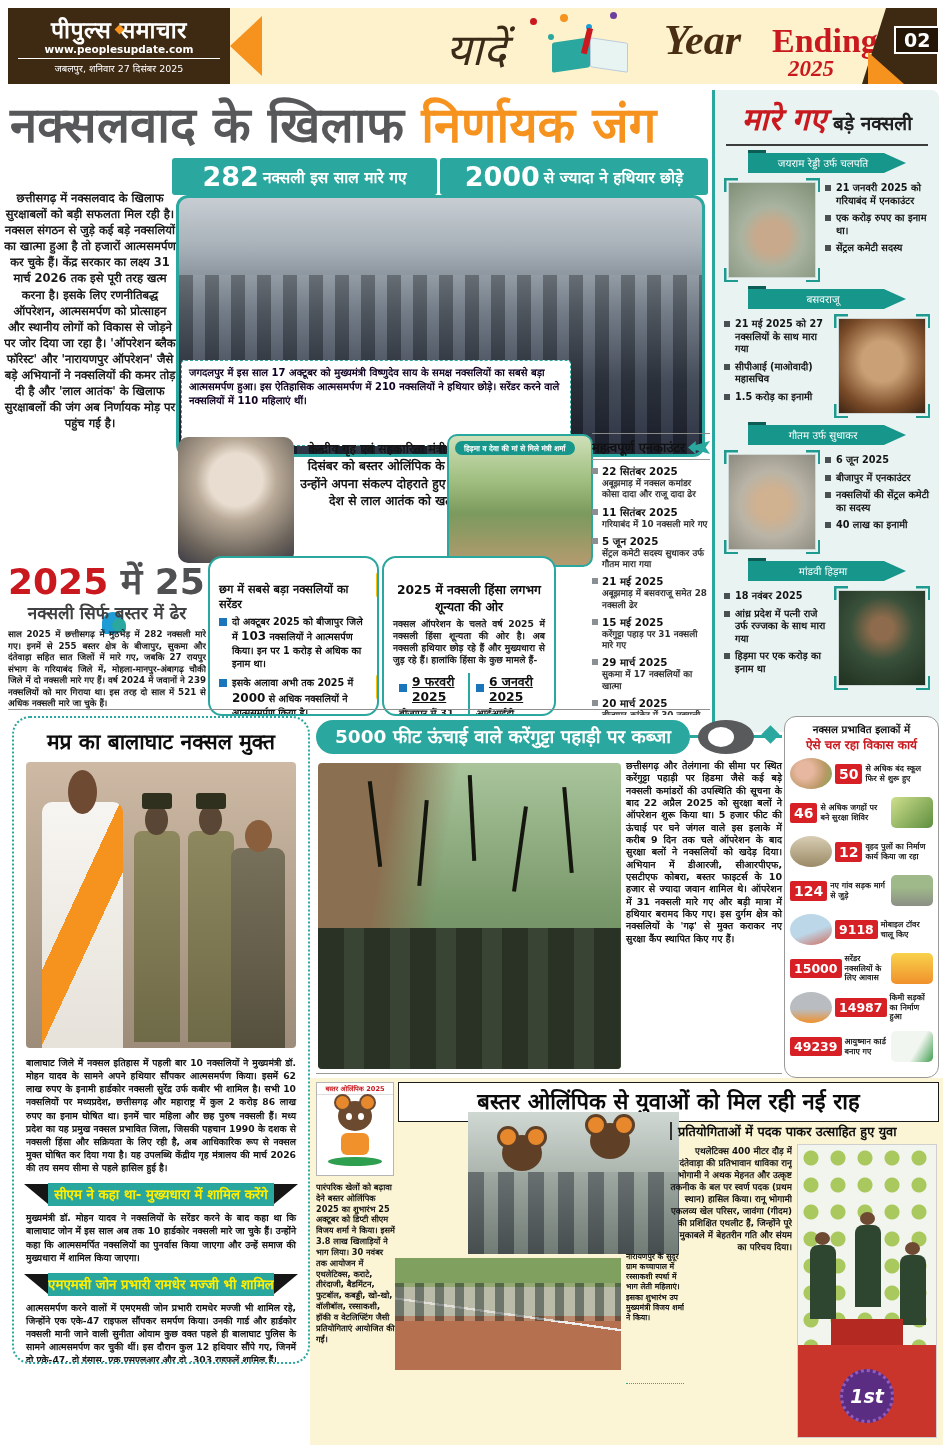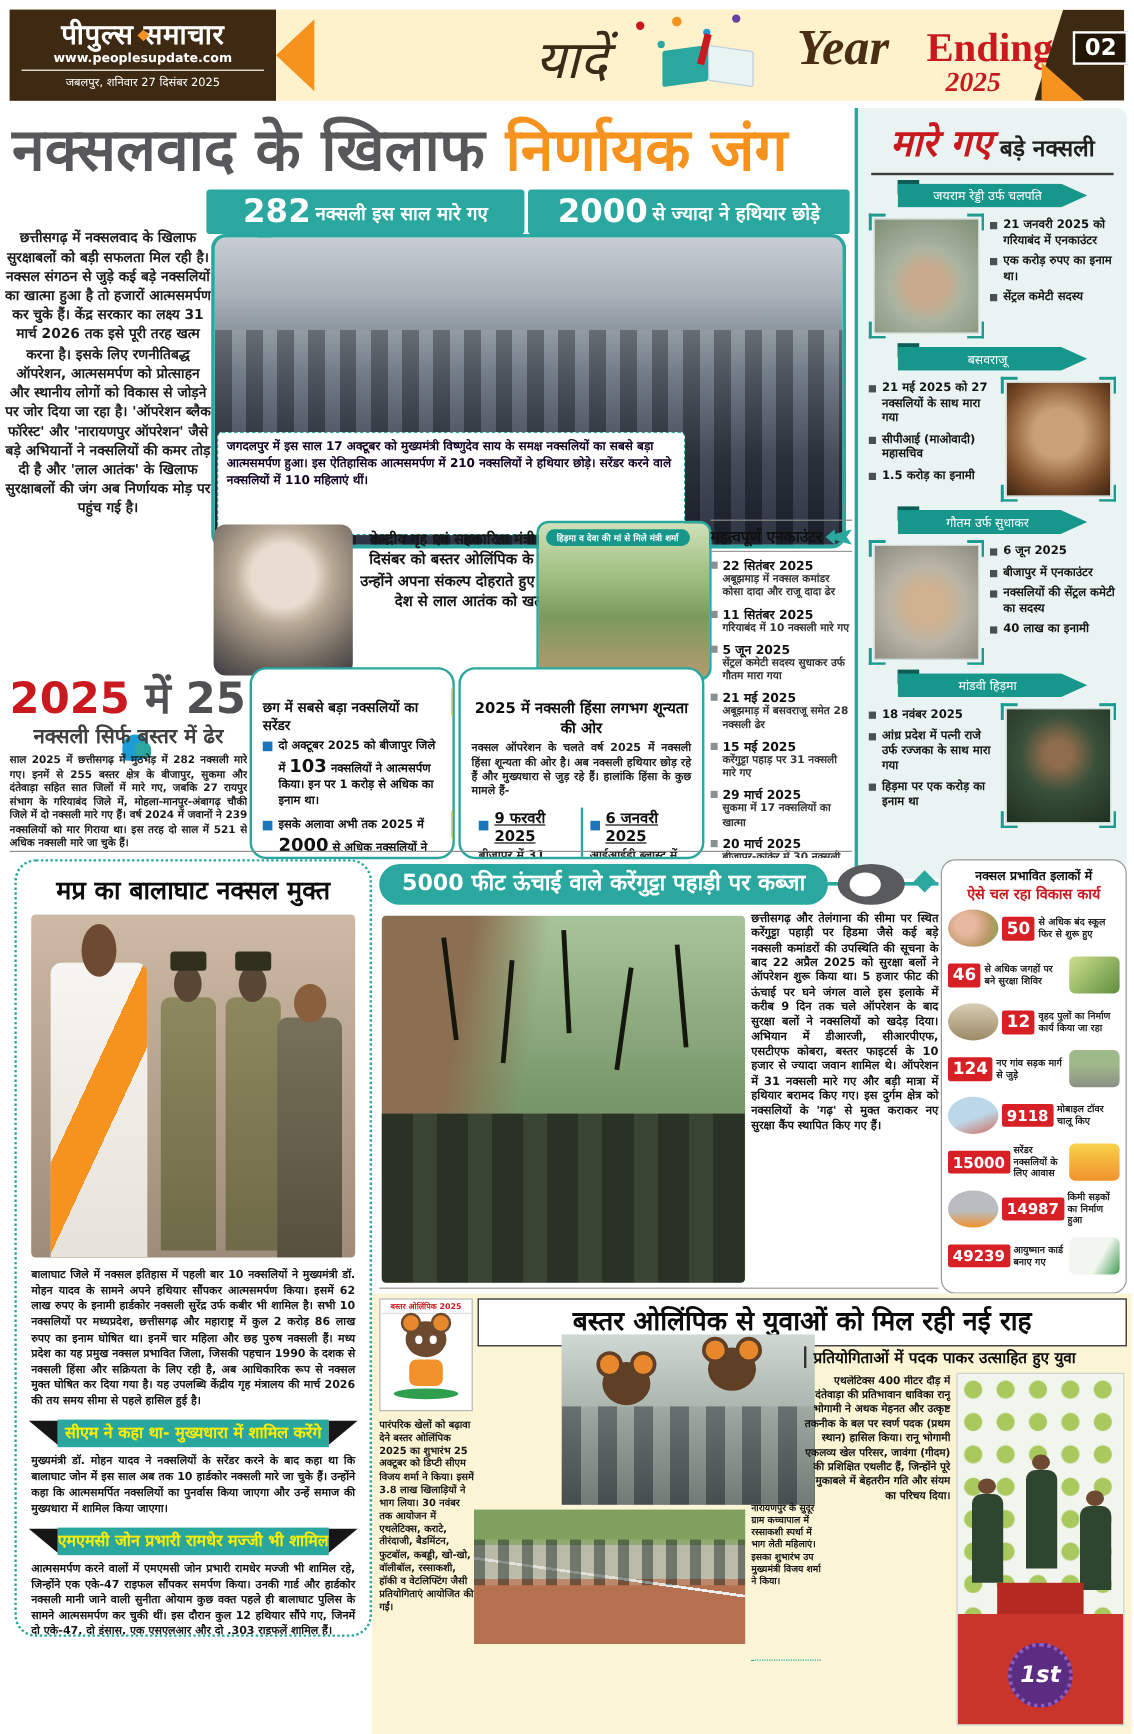--- a/index.html
+++ b/index.html
@@ -60,23 +60,23 @@
   .b255-l1{font-size:36px;font-weight:800;text-align:center;white-space:nowrap;}
   .b255-l1 .red{color:#c9191f;}
   .b255-l1 .gry{color:#4f5052;}
   .b255-l2{font-size:17px;font-weight:800;color:#3f4041;text-align:center;margin-top:-4px;}
   .b255-body{font-size:8.7px;line-height:1.33;font-weight:700;text-align:justify;margin-top:5px;color:#1c1c1c;}
   .tealbox{background:#fff;border:2.5px solid #2aa79e;border-radius:14px;padding:23px 9px;}
   .sbox{left:208px;top:556px;width:171px;height:160px;}
   .sbox-title{font-size:11.3px;font-weight:800;color:#0e0e0e;margin-bottom:4px;}
   .bullet{position:relative;padding-left:13px;font-size:9.6px;line-height:1.36;font-weight:650;color:#111;margin-bottom:6px;}
   .bullet::before{content:"";position:absolute;left:0;top:3px;width:8px;height:8px;background:#1b75bb;}
-  .bignum{font-size:15px;font-weight:800;}
+  .bignum{font-size:12px;font-weight:800;}
   .ytab{position:absolute;right:-5px;width:6px;height:26px;background:#f9c013;border-radius:3px;}
-  .vbox{left:382px;top:556px;width:205px;height:160px;}
+  .vbox{left:382px;top:556px;width:174px;height:160px;}
   .vbox-title{font-size:12.3px;font-weight:800;color:#0e0e0e;text-align:center;}
   .vbox-body{font-size:9.2px;line-height:1.32;font-weight:600;text-align:justify;color:#222;margin-top:3px;}
   .cases{display:flex;margin-top:6px;}
   .case{flex:1;padding:0 6px;}
   .case+.case{border-left:2.5px solid #2aa79e;}
   .case-date{font-size:12.3px;font-weight:800;display:flex;gap:5px;align-items:center;color:#111;text-decoration:underline;}
   .case-date::before{content:"";width:8px;height:8px;background:#1b75bb;flex-shrink:0;}
   .case-text{font-size:10px;line-height:1.35;font-weight:650;color:#222;margin-top:3px;}
   .hr-top{left:8px;top:709px;width:702px;border-top:1.5px solid #8f8f8f;height:0;}
 

